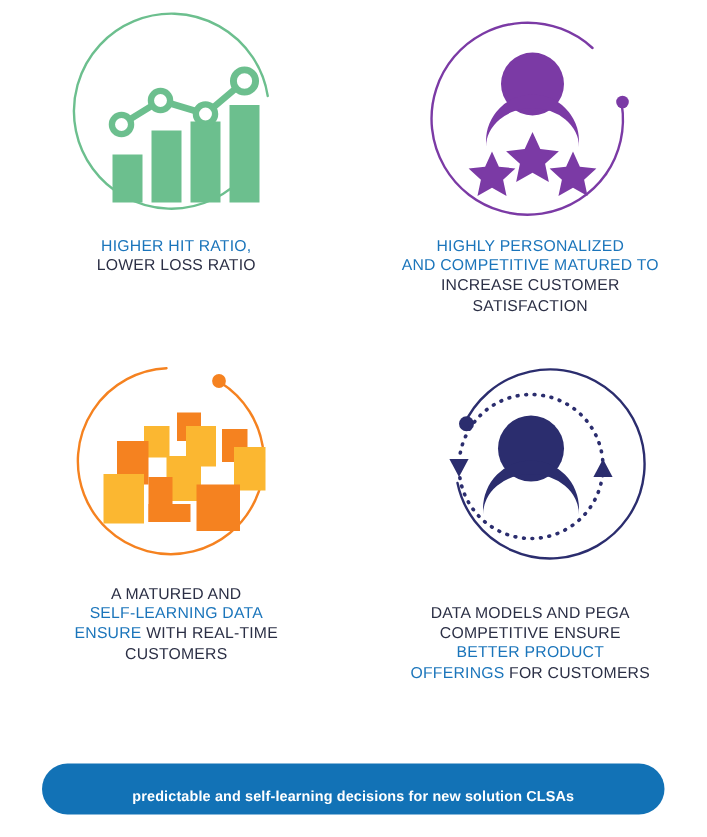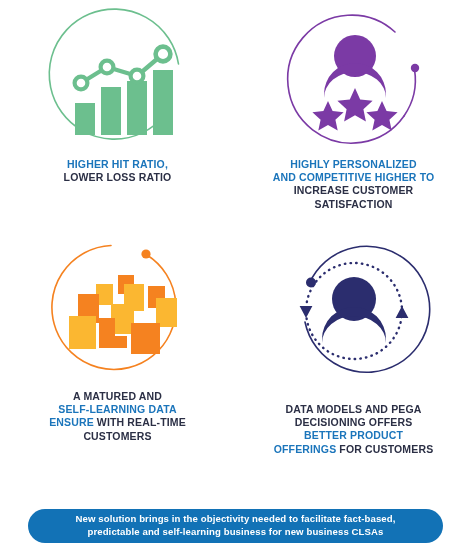--- a/index.html
+++ b/index.html
@@ -39,21 +39,21 @@
     position: relative;
   }
   .icon-wrap svg { display: block; margin: 0 auto; }
 
   .caption {
     margin: 0 auto;
     width: 215px;
     font-size: 10.5px;
     line-height: 13.2px;
     letter-spacing: 0.15px;
-    font-weight: bold;
+    font-weight: normal;
     color: #2b2f45;
     text-align: center;
   }
   .caption .hl { color: #1b75bb; }
 
   .caption-tl { margin-top: 2px; }
   .caption-tr { margin-top: 2px; }
   .caption-bl { margin-top: 4px; }
   .caption-br { margin-top: 17px; }
 
@@ -128,21 +128,21 @@
 
         <g fill="#7b3aa5">
           <path d="M 101 82 L 106.2 93.4 L 118.6 94.8 L 109.4 103.2 L 111.9 115.4 L 101 109.2 L 90.1 115.4 L 92.6 103.2 L 83.4 94.8 L 95.8 93.4 Z"></path>
           <path d="M 74 95 L 78.6 105.1 L 89.6 106.3 L 81.4 113.8 L 83.7 124.6 L 74 119.1 L 64.3 124.6 L 66.6 113.8 L 58.4 106.3 L 69.4 105.1 Z"></path>
           <path d="M 128 95 L 132.6 105.1 L 143.6 106.3 L 135.4 113.8 L 137.7 124.6 L 128 119.1 L 118.3 124.6 L 120.6 113.8 L 112.4 106.3 L 123.4 105.1 Z"></path>
         </g>
       </svg>
     </div>
     <div class="caption caption-tr">
       <span class="hl">HIGHLY PERSONALIZED</span><br>
-      <span class="hl">AND COMPETITIVE HIGHER TO</span><br>
+      <span class="hl">AND COMPETITIVE MATURED TO</span><br>
       <span>INCREASE CUSTOMER</span><br>
       <span>SATISFACTION</span>
     </div>
   </div>
 
   <div class="card card-bl">
     <div class="icon-wrap">
       <svg width="200" height="150" viewBox="0 0 200 150" aria-hidden="true">
 
         <path d="M 93 9.5 A 62 62 0 1 0 129 19" fill="none" stroke="#f58220" stroke-width="1.6" stroke-linecap="round"></path>
@@ -183,26 +183,26 @@
         <path d="M 45.6 70 L 58.4 70 L 52 82 Z" fill="#2b2d6e"></path>
         <path d="M 141.6 82 L 154.4 82 L 148 70 Z" fill="#2b2d6e"></path>
 
         <circle cx="100" cy="63" r="22" fill="#2b2d6e"></circle>
 
         <path d="M 68 103 A 32 32 0 0 1 132 103 L 132 107 A 32 27 0 0 0 68 107 Z" fill="#2b2d6e"></path>
       </svg>
     </div>
     <div class="caption caption-br">
       <span>DATA MODELS AND PEGA</span><br>
-      <span>DECISIONING OFFERS</span><br>
+      <span>COMPETITIVE ENSURE</span><br>
       <span class="hl">BETTER PRODUCT</span><br>
       <span class="hl">OFFERINGS</span><span> FOR CUSTOMERS</span>
     </div>
   </div>
 
   <div class="banner">
     <div class="banner-text">
-      <span>New solution brings in the objectivity needed to facilitate fact-based,</span><br>
-      <span>predictable and self-learning business for new business CLSAs</span>
+      <br>
+      <span>predictable and self-learning decisions for new solution CLSAs</span>
     </div>
   </div>
 
 </div>
 
 </body></html>

